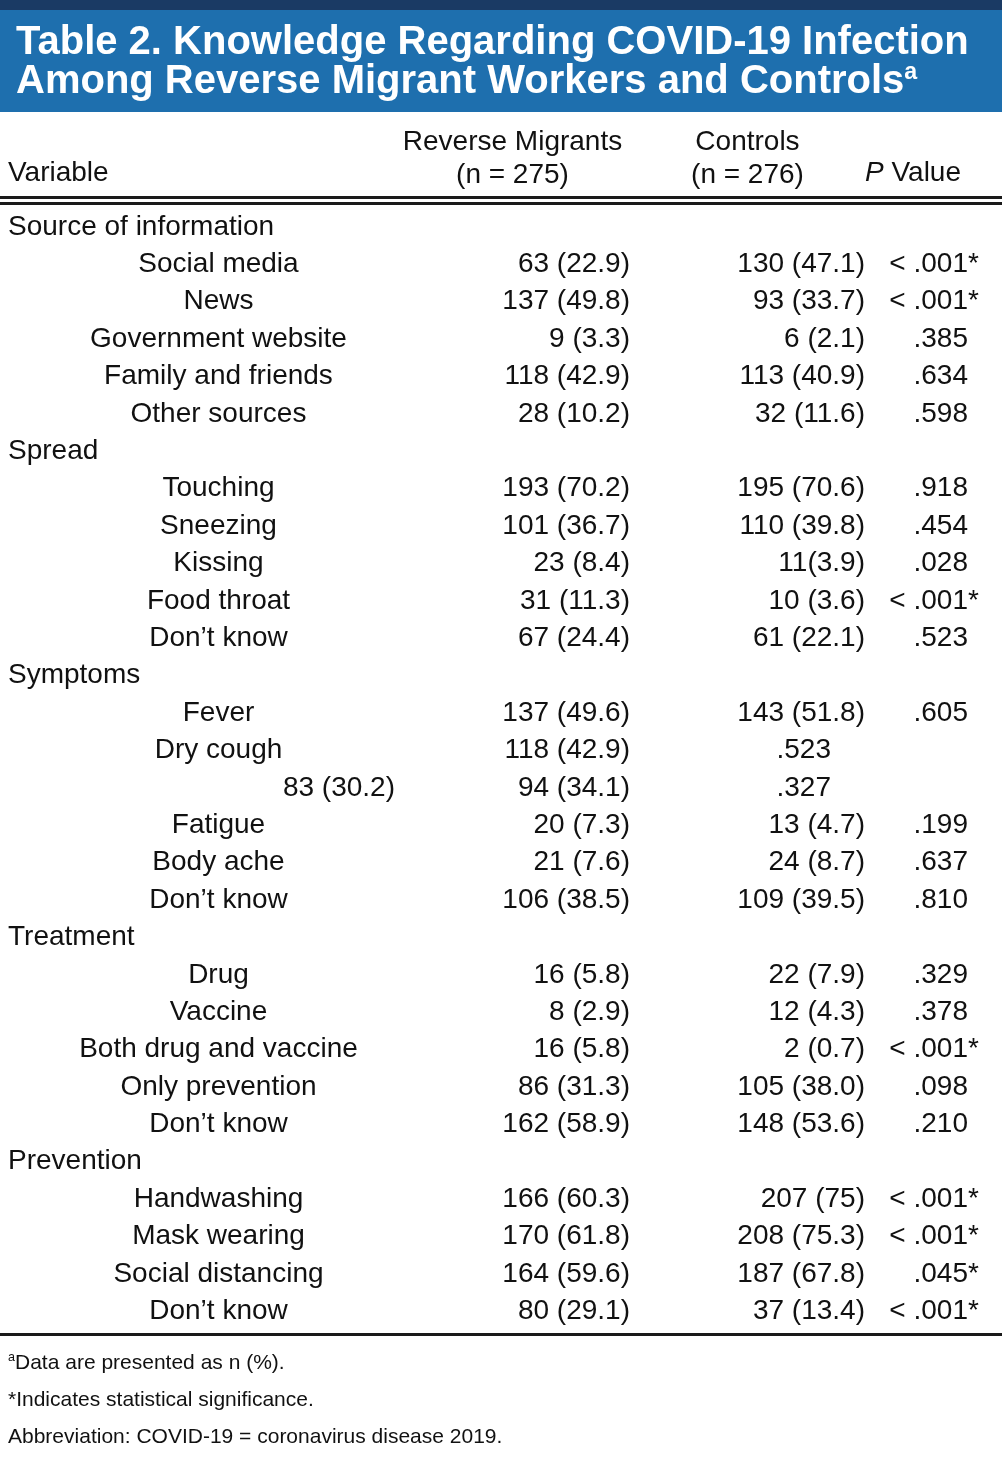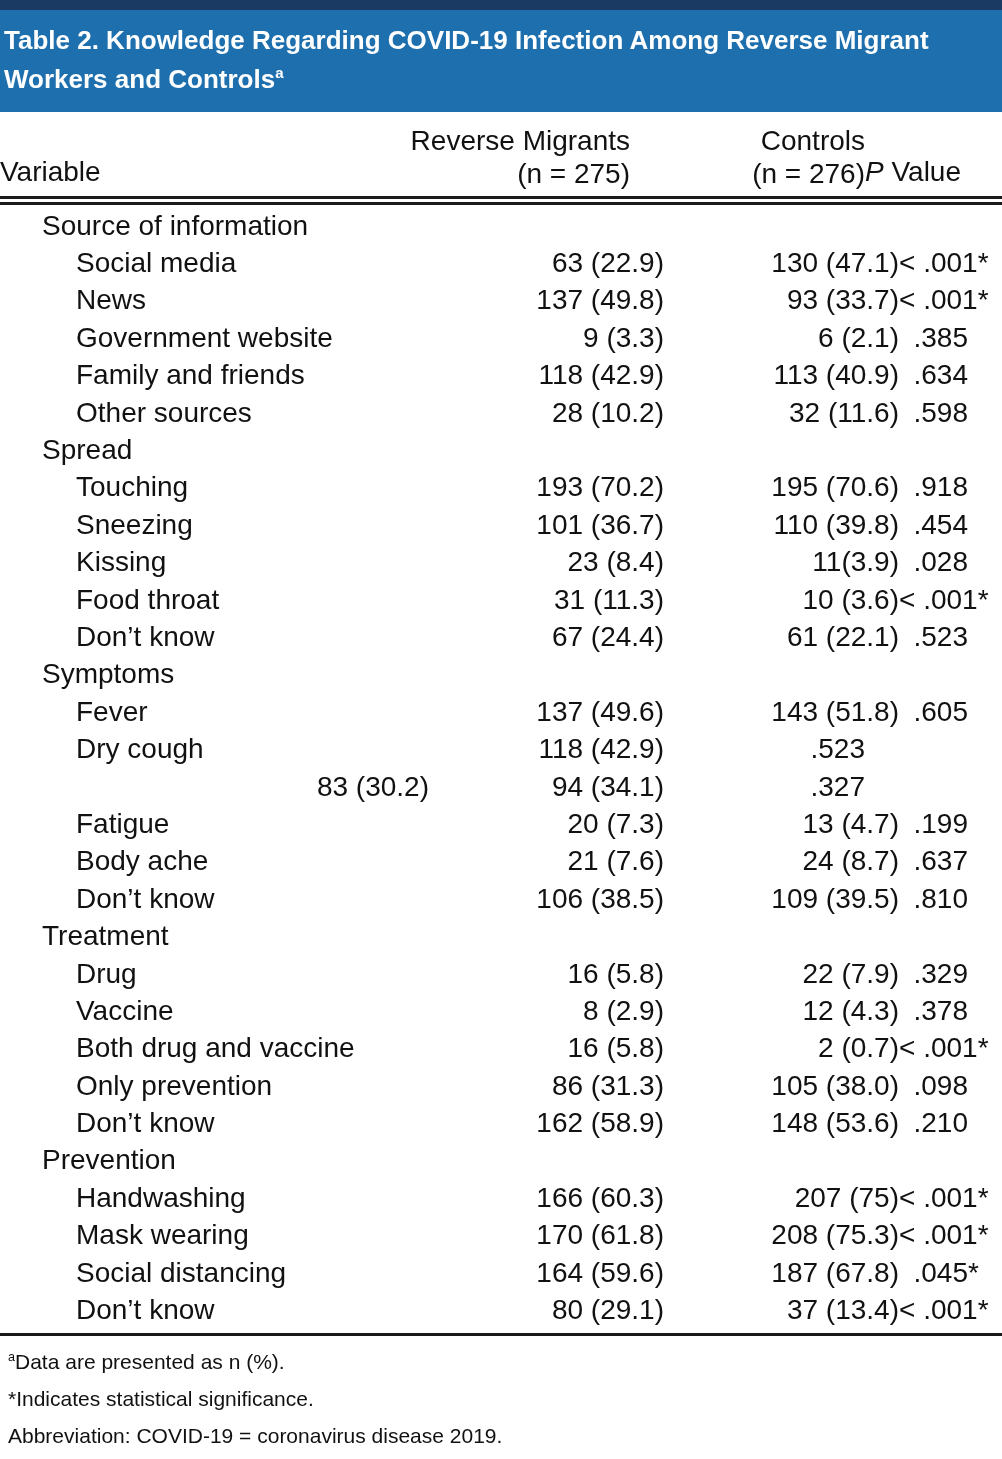--- a/index.html
+++ b/index.html
@@ -15,57 +15,57 @@
     flex-direction: column;
     background: #ffffff;
     overflow: hidden;
   }
   .edge-bar { height: 10px; background: var(--edge_bar, #1A3A64); flex: 0 0 auto; }
 
   .title-block {
     background: var(--title_bar, #1E6FAE);
     color: var(--title_text, #ffffff);
     font-weight: bold;
-    font-size: 26px;
+    font-size: 40px;
     line-height: 39px;
-    padding: 11px 18px 13px 4px;
+    padding: 11px 18px 13px 16px;
   }
   .title-block sup { font-size: 58%; vertical-align: super; line-height: 0; }
 
   .table-header {
     display: grid;
     grid-template-columns: 395px 235px 235px 1fr;
     align-items: end;
     padding-top: 12px;
     font-size: 28px;
     line-height: 33px;
   }
-  .th-var { padding-bottom: 2px; }
-  .th-center { text-align: right; }
+  .th-var { padding-left: 8px; padding-bottom: 2px; }
+  .th-center { text-align: center; }
   .th-p { text-align: right; padding-right: 46px; padding-bottom: 2px; white-space: nowrap; }
   .it { font-style: italic; }
 
   .double-rule {
     margin-top: 6px;
     height: 9px;
     border-top: 3px solid var(--rule, #1a1a1a);
     border-bottom: 3px solid var(--rule, #1a1a1a);
   }
 
-  .table-body { padding-top: 2px; padding-left: 34px; }
+  .table-body { padding-top: 2px; }
   .row {
     display: grid;
     grid-template-columns: 395px 235px 235px 1fr;
     align-items: center;
     height: 37.4px;
     font-size: 28px;
     white-space: nowrap;
   }
   .cell.var { padding-left: 8px; }
-  .row[data-name="table-row"] .cell.var { padding-left: 42px; }
+  .row[data-name="table-row"] .cell.var { padding-left: 42px; text-align: center; }
   .cell.num { text-align: right; }
   .cell.p { display: flex; justify-content: flex-end; align-items: center; padding-right: 6px; }
   .p-num { text-align: left; }
   .p-star { width: 28px; text-align: left; }
 
   .foot-rule { border-top: 3px solid var(--rule, #1a1a1a); margin-top: 4px; }
   .footnotes { font-size: 21px; line-height: 37px; padding: 7px 8px 6px 8px; }
   .footnotes sup { font-size: 60%; vertical-align: super; line-height: 0; }
 </style>
 </head>

